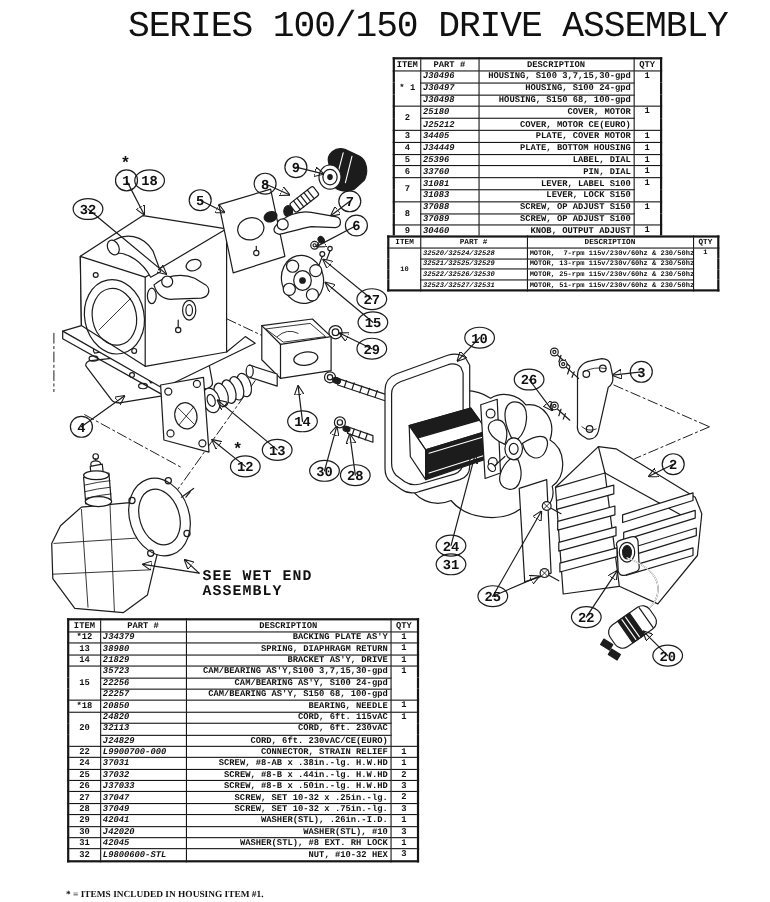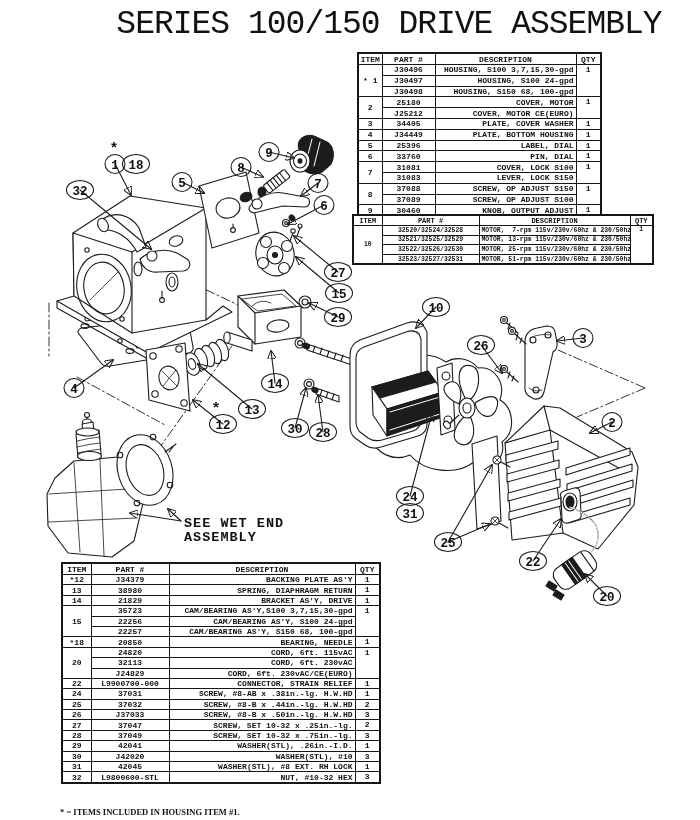--- a/index.html
+++ b/index.html
@@ -22,21 +22,21 @@
   .star-txt{font:bold 15px "Liberation Mono",monospace;fill:#111;stroke:none;}
   .note-txt{font:bold 13.5px "Liberation Mono",monospace;fill:#111;stroke:none;letter-spacing:1px;}
   
   .ptable{position:absolute;border-collapse:collapse;table-layout:fixed;background:#fff;
           font-family:"Liberation Mono",monospace;}
   .ptable,.ptable th,.ptable td{border:1px solid #161616;}
   .ptable{border-width:2px;padding-left:16px;}
   .ptable th{font-weight:bold;text-align:center;padding:0 1px;}
   .ptable td{padding:0 2px;white-space:pre;overflow:hidden;}
   .ptable .c-item{text-align:center;}
-  .ptable .c-part{text-align:center;}
+  .ptable .c-part{text-align:left;font-style:italic;}
   .ptable .c-desc{text-align:right;}
   .ptable .c-qty{text-align:center;vertical-align:top;}
   #tbl-top{left:357px;top:52px;width:243px;font-size:8px;}
   #tbl-top th{font-size:8px;height:10px;}
   #tbl-top td{height:9.8px;font-weight:bold;}
   #tbl-motor{left:352px;top:214px;width:300px;font-size:6.4px;}
   #tbl-motor th{font-size:7px;height:9px;}
   #tbl-motor td{height:8.6px;font-weight:bold;}
   #tbl-bottom{left:61px;top:562px;width:318px;font-size:8px;}
   #tbl-bottom th{font-size:8px;height:10px;}
@@ -505,21 +505,21 @@
           <td class="c-desc">COVER, MOTOR</td>
           <td class="c-qty" rowspan="2">1</td>
         </tr>
         <tr>
           <td class="c-part">J25212</td>
           <td class="c-desc">COVER, MOTOR CE(EURO)</td>
         </tr>
         <tr>
           <td class="c-item" rowspan="1">3</td>
           <td class="c-part">34405</td>
-          <td class="c-desc">PLATE, COVER WASHER</td>
+          <td class="c-desc">PLATE, COVER MOTOR</td>
           <td class="c-qty" rowspan="1">1</td>
         </tr>
         <tr>
           <td class="c-item" rowspan="1">4</td>
           <td class="c-part">J34449</td>
           <td class="c-desc">PLATE, BOTTOM HOUSING</td>
           <td class="c-qty" rowspan="1">1</td>
         </tr>
         <tr>
           <td class="c-item" rowspan="1">5</td>
@@ -529,21 +529,21 @@
         </tr>
         <tr>
           <td class="c-item" rowspan="1">6</td>
           <td class="c-part">33760</td>
           <td class="c-desc">PIN, DIAL</td>
           <td class="c-qty" rowspan="1">1</td>
         </tr>
         <tr>
           <td class="c-item" rowspan="2">7</td>
           <td class="c-part">31081</td>
-          <td class="c-desc">COVER, LOCK S100</td>
+          <td class="c-desc">LEVER, LABEL S100</td>
           <td class="c-qty" rowspan="2">1</td>
         </tr>
         <tr>
           <td class="c-part">31083</td>
           <td class="c-desc">LEVER, LOCK S150</td>
         </tr>
         <tr>
           <td class="c-item" rowspan="2">8</td>
           <td class="c-part">37088</td>
           <td class="c-desc">SCREW, OP ADJUST S150</td>

